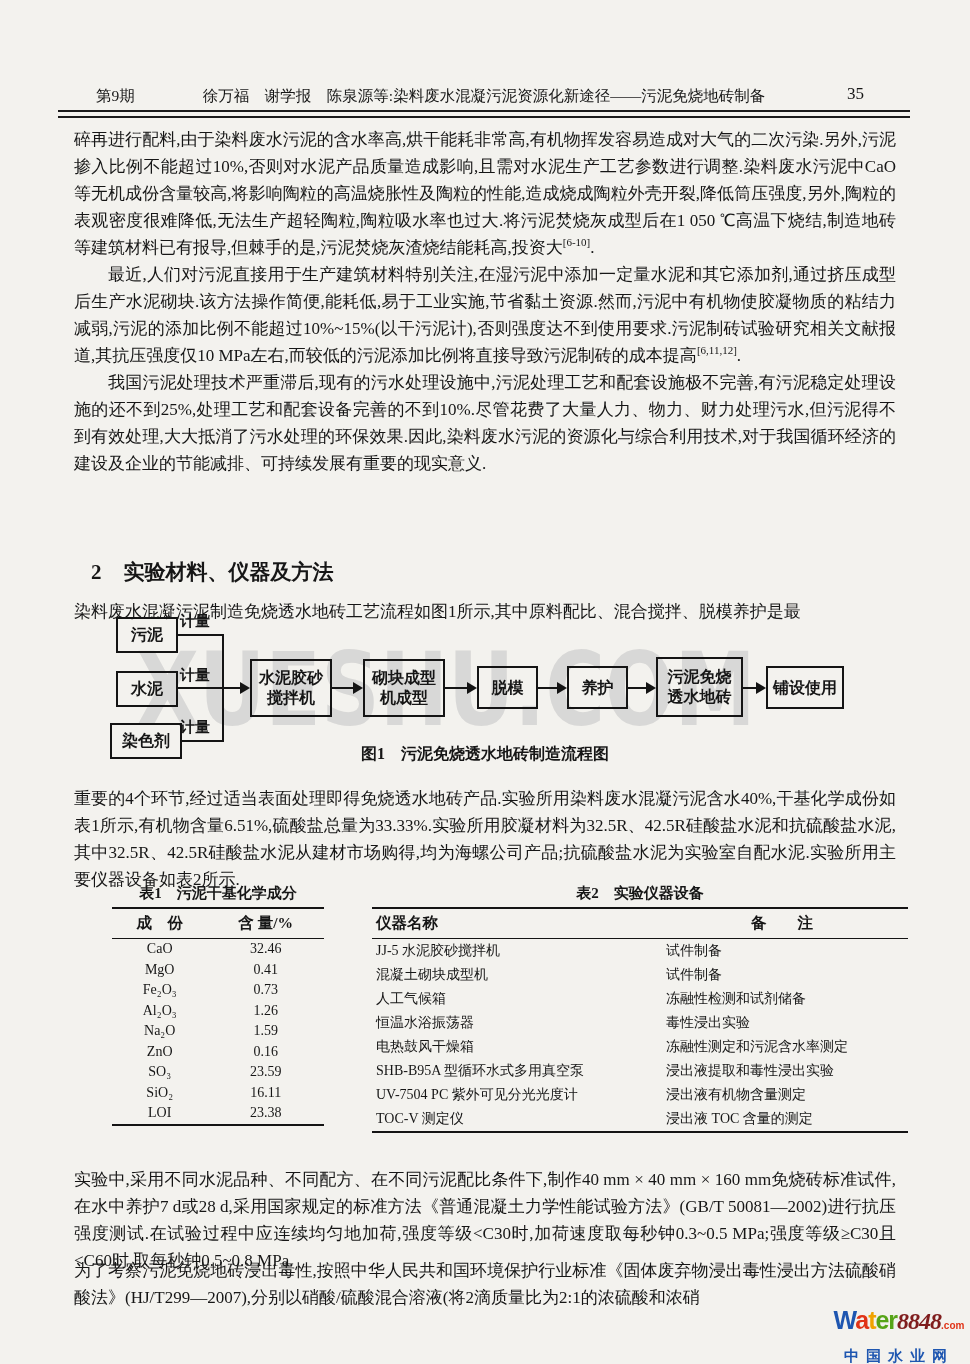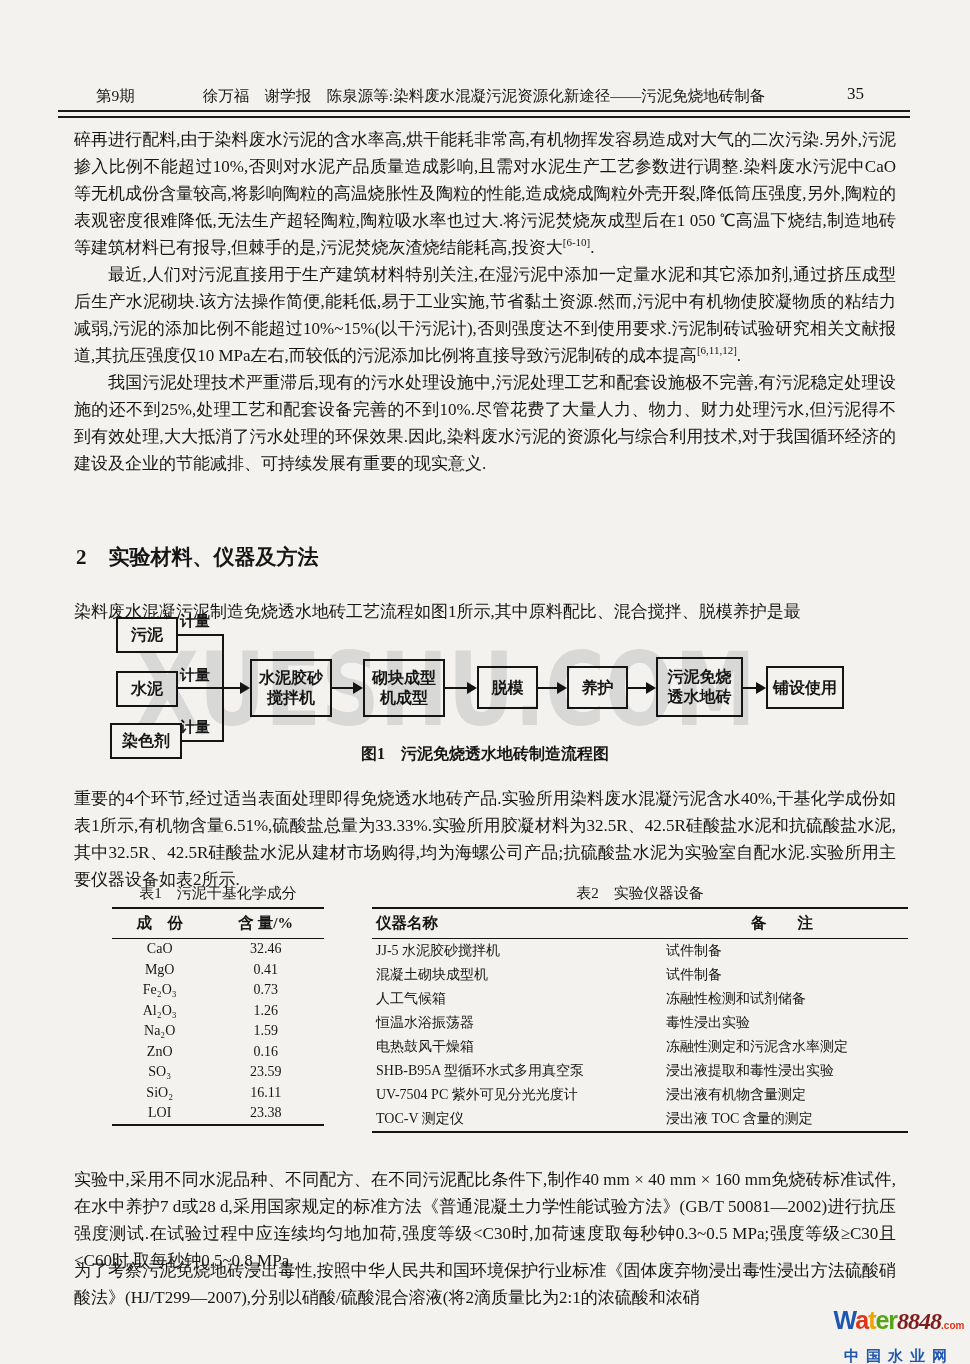--- a/index.html
+++ b/index.html
@@ -19,21 +19,21 @@
   .textcol p{margin:0;text-indent:2em;}
   .textcol p.noindent{text-indent:0;}
   .block1{top:126px;}
   .p4{top:581px;}
   .p5{top:768px;}
   .p6{top:1130px;margin-top:36px;}
   .p7{top:1240px;}
   sup{font-size:11px;line-height:0;}
 
   
-  .section-heading{position:absolute;left:76px;top:543px;font-size:21px;font-weight:bold;margin:0;}
+  .section-heading{position:absolute;left:76px;top:543px;font-size:21px;font-weight:bold;margin:15px;}
   .section-heading .num{margin-right:22px;}
 
   
   .watermark{position:absolute;left:136px;top:630px;font-family:"DejaVu Sans",sans-serif;font-size:102px;font-weight:bold;color:#c9c9c9;opacity:.62;transform:scaleX(.8);transform-origin:left top;z-index:0;white-space:nowrap;}
 
   
   .figure{position:absolute;left:74px;top:606px;width:822px;height:168px;z-index:1;}
   .fbox{position:absolute;border:2px solid #141414;background:transparent;display:flex;align-items:center;justify-content:center;text-align:center;font-size:16px;font-weight:bold;line-height:20px;padding:2px;box-sizing:border-box;}
   .src1{left:42px;top:11px;width:62px;height:36px;}
   .src2{left:42px;top:65px;width:62px;height:36px;}
@@ -57,21 +57,21 @@
   .a5l{left:669px;top:81px;width:14px;}
   .ahead{position:absolute;width:0;height:0;border-left:10px solid #141414;border-top:6px solid transparent;border-bottom:6px solid transparent;}
   .h0{left:166px;top:76px;} .h1{left:279px;top:76px;} .h2{left:393px;top:76px;}
   .h3{left:483px;top:76px;} .h4{left:572px;top:76px;} .h5{left:682px;top:76px;}
   .fig-caption{position:absolute;left:0;right:0;top:138px;text-align:center;font-size:16px;font-weight:bold;margin:0;}
 
   
   .tbl-wrap{position:absolute;top:884px;}
   .tw1{left:112px;width:212px;}
   .tw2{left:372px;width:536px;}
-  .tbl-title{text-align:center;font-size:15px;font-weight:normal;margin:0 0 4px 0;}
+  .tbl-title{text-align:center;font-size:15px;font-weight:bold;margin:0 0 4px 0;}
   table{border-collapse:collapse;width:100%;border-top:2.5px solid #141414;border-bottom:2.5px solid #141414;}
   th{font-size:15.5px;font-weight:bold;border-bottom:1.5px solid #141414;padding:3px 2px;}
   td{font-size:14px;padding:0 2px;}
   .t1 th{padding:4px 2px;}
   .t1 td{height:20.5px;text-align:center;}
   .t1 .c1{width:45%;} 
   .t2 th{padding:4px 2px;}
   .t2 td{height:24px;}
   .t2 .c1{width:53%;text-align:left;padding-left:4px;}
   .t2 .c2{text-align:left;padding-left:10px;}

